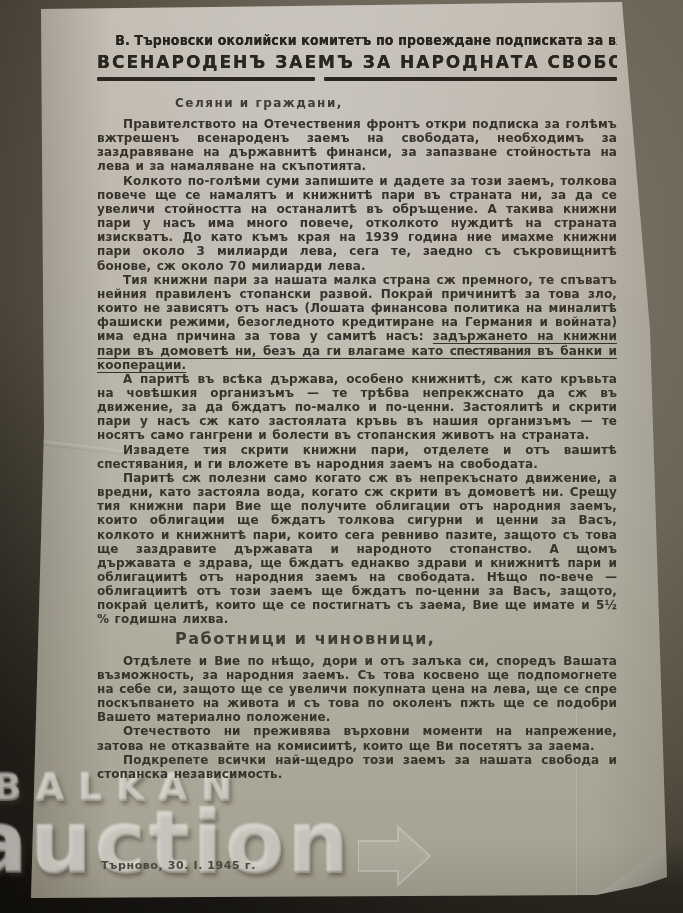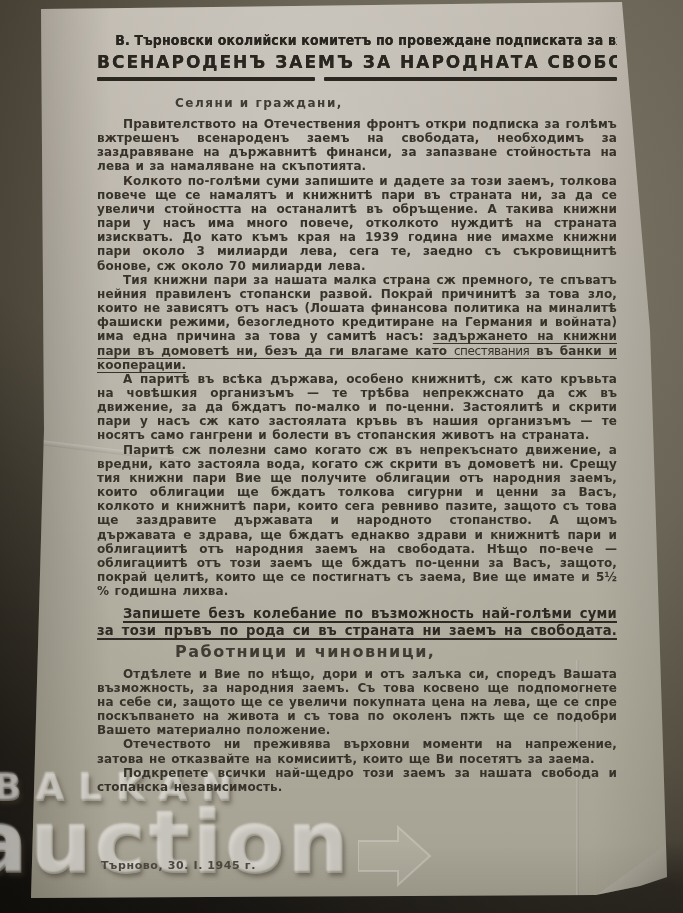--- a/index.html
+++ b/index.html
@@ -67,21 +67,21 @@
   .rule .r1{width:218px;}
   .rule .r2{flex:1;}
   .h1{margin:15px 0 7px 78px;font-size:12px;font-weight:700;letter-spacing:1.5px;color:#403c34;}
   .h2{margin:2px 0 6px 78px;font-size:16px;font-weight:700;letter-spacing:1.5px;color:#403c34;}
   p.body{
     margin:0;text-align:justify;text-indent:26px;
     font-size:12px;line-height:1.18;font-weight:700;letter-spacing:0.1px;word-spacing:1.2px;
     color:#37332b;
   }
   .u{text-decoration:underline;text-underline-offset:2.5px;text-decoration-thickness:1.4px;}
-  .u-em{font-weight:400;letter-spacing:-0.4px;}
+  .u-em{font-weight:700;letter-spacing:-0.4px;}
   p.lead{
     margin:7px 0 2px 0;text-align:justify;text-align-last:justify;text-indent:26px;
     font-size:13.2px;line-height:1.3;font-weight:800;letter-spacing:0.2px;color:#2e2a23;
     text-decoration:underline;text-underline-offset:3px;text-decoration-thickness:1.6px;
   }
   
   .footer{
     position:absolute;left:97px;width:520px;top:838px;z-index:3;
     display:flex;justify-content:space-between;align-items:flex-start;margin-top:7px;
   }
@@ -118,22 +118,22 @@
     <span class="r1"></span>
     <span class="r2"></span>
   </div>
 
   <div class="h1">Селяни и граждани,</div>
 
   <p class="body">Правителството на Отечествения фронтъ откри подписка за голѣмъ вжтрешенъ всенароденъ заемъ на свободата, необходимъ за заздравяване на държавнитѣ финанси, за запазване стойностьта на лева и за намаляване на скъпотията.</p>
   <p class="body">Колкото по-голѣми суми запишите и дадете за този заемъ, толкова повече ще се намалятъ и книжнитѣ пари въ страната ни, за да се увеличи стойността на останалитѣ въ обръщение. А такива книжни пари у насъ има много повече, отколкото нуждитѣ на страната изискватъ. До като къмъ края на 1939 година ние имахме книжни пари около 3 милиарди лева, сега те, заедно съ съкровищнитѣ бонове, сж около 70 милиарди лева.</p>
   <p class="body"><span>Тия книжни пари за нашата малка страна сж премного, те спъватъ нейния правиленъ стопански развой. Покрай причинитѣ за това зло, които не зависятъ отъ насъ (Лошата финансова политика на миналитѣ фашиски режими, безогледното кредитиране на Германия и войната) има една причина за това у самитѣ насъ: </span><span class="u"><span>задържането на книжни пари въ домоветѣ ни, безъ да ги влагаме като </span><span class="u-em">спестявания</span><span> въ банки и кооперации.</span></span></p>
   <p class="body">А паритѣ въ всѣка държава, особено книжнитѣ, сж като кръвьта на човѣшкия организъмъ — те трѣбва непрекжснато да сж въ движение, за да бждатъ по-малко и по-ценни. Застоялитѣ и скрити пари у насъ сж като застоялата кръвь въ нашия организъмъ — те носятъ само гангрени и болести въ стопанския животъ на страната.</p>
+  <p class="body">Извадете тия скрити книжни пари, отделете и отъ вашитѣ спестявания, и ги вложете въ народния заемъ на свободата.</p>
   <p class="body">Паритѣ сж полезни само когато сж въ непрекъснато движение, а вредни, като застояла вода, когато сж скрити въ домоветѣ ни. Срещу тия книжни пари Вие ще получите облигации отъ народния заемъ, които облигации ще бждатъ толкова сигурни и ценни за Васъ, колкото и книжнитѣ пари, които сега ревниво пазите, защото съ това ще заздравите държавата и народното стопанство. А щомъ държавата е здрава, ще бждатъ еднакво здрави и книжнитѣ пари и облигациитѣ отъ народния заемъ на свободата. Нѣщо по-вече — облигациитѣ отъ този заемъ ще бждатъ по-ценни за Васъ, защото, покрай целитѣ, които ще се постигнатъ съ заема, Вие ще имате и 5½ % годишна лихва.</p>
-  <p class="lead">Запишете безъ колебание по възможность най-голѣми суми за този пръвъ по рода си въ страната ни заемъ на свободата.</p>
 
   <div class="h2">Работници и чиновници,</div>
 
   <p class="body">Отдѣлете и Вие по нѣщо, дори и отъ залъка си, споредъ Вашата възможность, за народния заемъ. Съ това косвено ще подпомогнете на себе си, защото ще се увеличи покупната цена на лева, ще се спре поскъпването на живота и съ това по околенъ пжть ще се подобри Вашето материално положение.</p>
   <p class="body">Отечеството ни преживява върховни моменти на напрежение, затова не отказвайте на комисиитѣ, които ще Ви посетятъ за заема.</p>
   <p class="body">Подкрепете всички най-щедро този заемъ за нашата свобода и стопанска независимость.</p>
 </div>
 
 <div class="footer">
   <div class="dateline">Търново, 30. I. 1945 г.</div>

